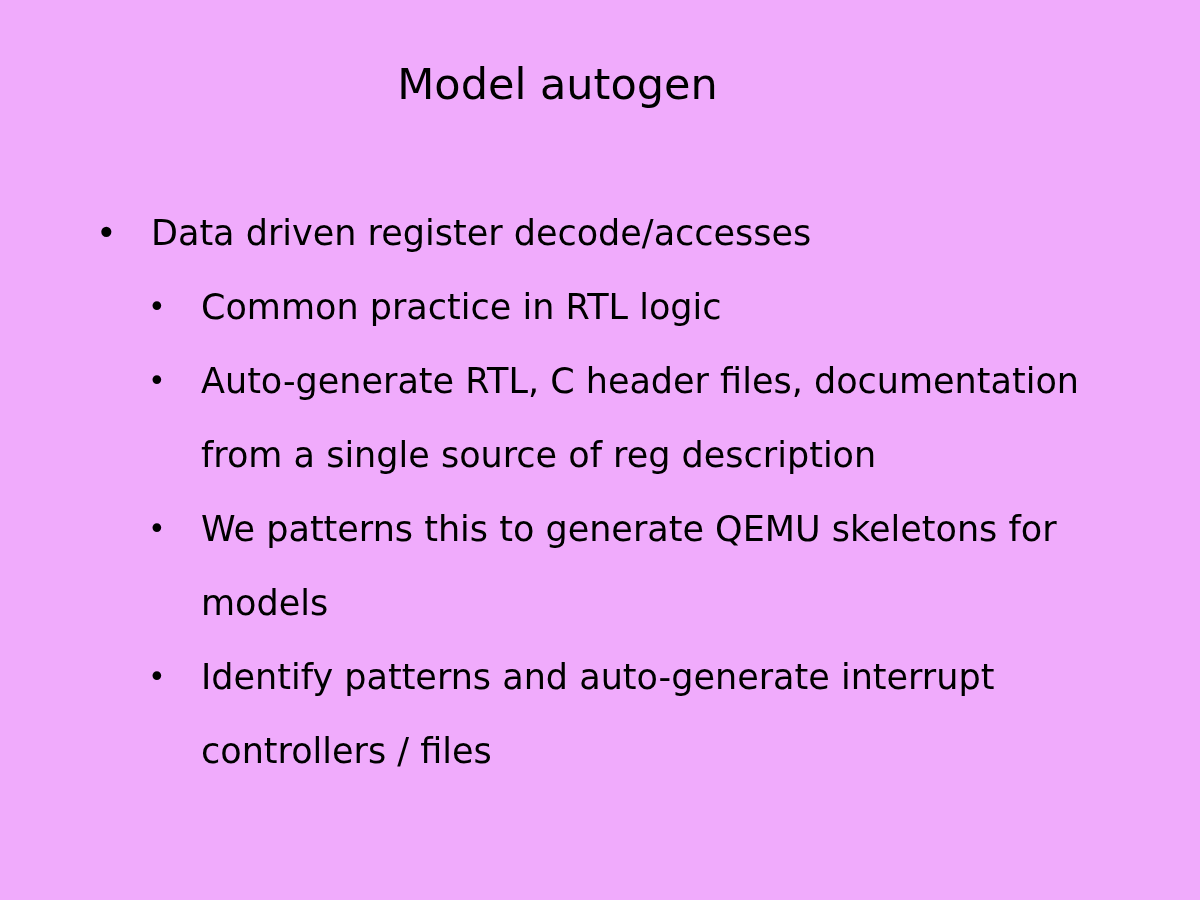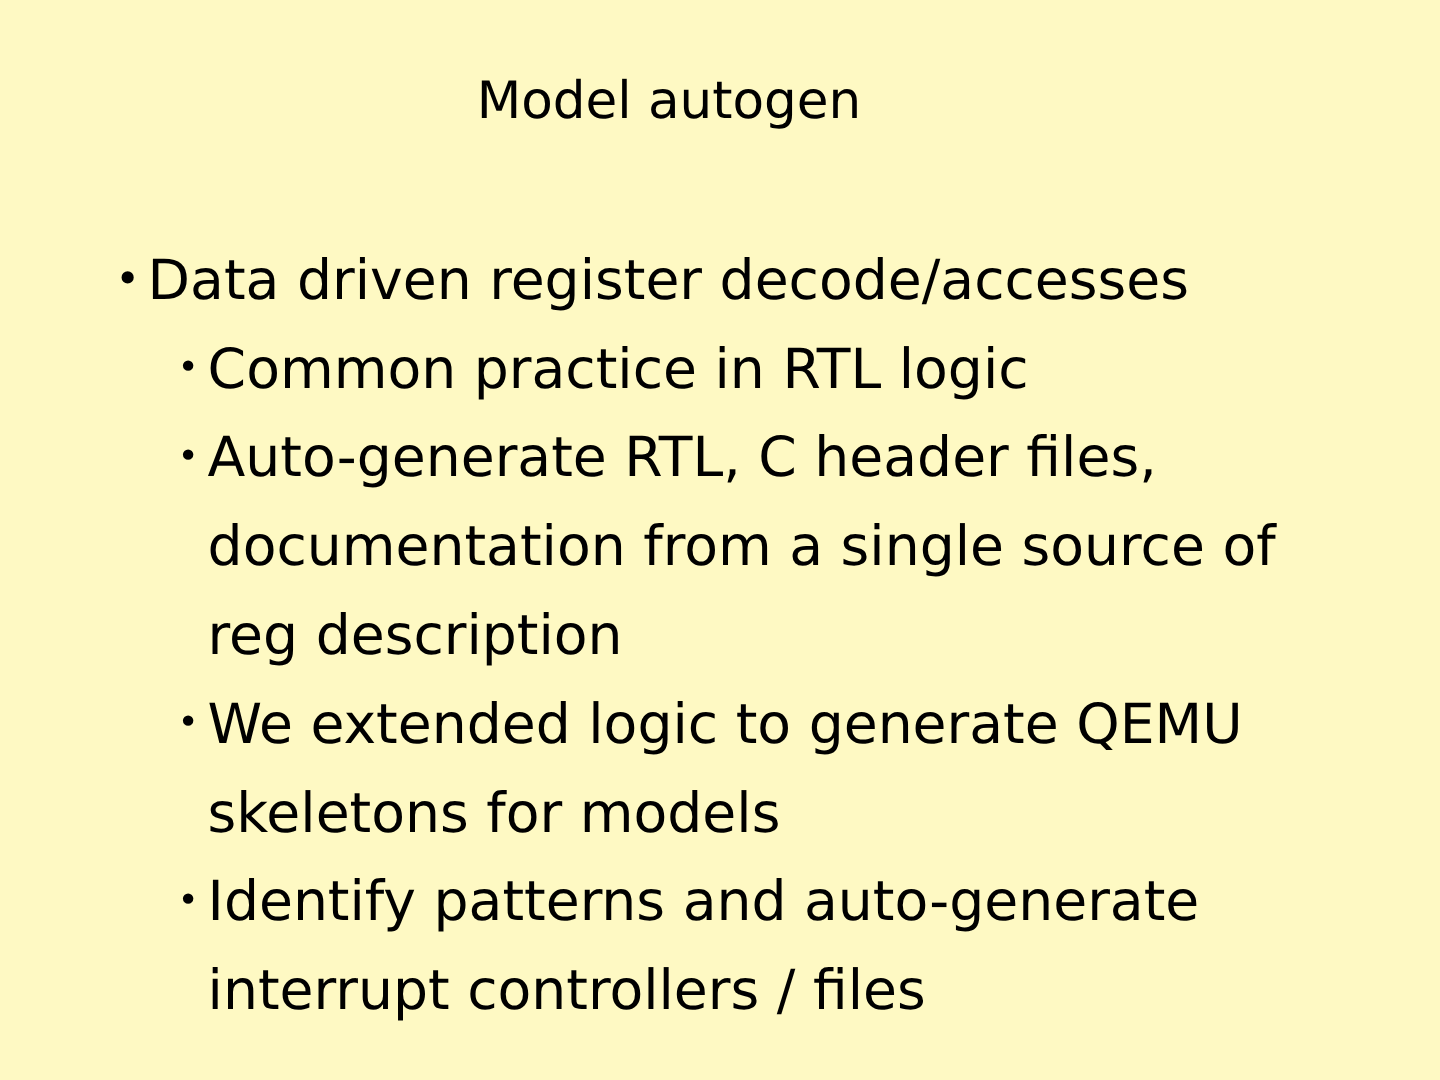--- a/index.html
+++ b/index.html
@@ -11,21 +11,21 @@
     height: 900px;
     background: #ffffff;
     font-family: "DejaVu Sans", sans-serif;
     color: #000000;
     overflow: hidden;
   }
   .slide {
     position: relative;
     width: 1200px;
     height: 900px;
-    background: #fef9c3;
+    background: #f0abfc;
   }
   .slide-title {
     position: absolute;
     left: 0;
     top: 60px;
     width: 1115px;
     text-align: center;
     font-size: 43px;
     line-height: 1.15;
     font-weight: normal;
@@ -58,23 +58,24 @@
     line-height: 74px;
     text-align: left;
     color: #000000;
   }
   .bullet-item.level-2 .bullet-glyph {
     width: 25px;
     font-size: 30px;
   }
   .bullet-text {
     flex: 1 1 auto;
-    font-size: 46px;
+    font-size: 35px;
     line-height: 74px;
     color: #000000;
+    margin-left: 28px;
   }
   .bullet-item.level-1 .bullet-text {
     max-width: 980px;
   }
   .bullet-item.level-2 .bullet-text {
     max-width: 905px;
   }
 </style>
 </head>
 <body>
@@ -95,21 +96,21 @@
       <span class="bullet-text">Common practice in RTL logic</span>
     </div>
 
     <div class="bullet-item level-2">
       <span class="bullet-glyph">•</span>
       <span class="bullet-text">Auto-generate RTL, C header files, documentation from a single source of reg description</span>
     </div>
 
     <div class="bullet-item level-2">
       <span class="bullet-glyph">•</span>
-      <span class="bullet-text">We extended logic to generate QEMU skeletons for models</span>
+      <span class="bullet-text">We patterns this to generate QEMU skeletons for models</span>
     </div>
 
     <div class="bullet-item level-2">
       <span class="bullet-glyph">•</span>
       <span class="bullet-text">Identify patterns and auto-generate interrupt controllers / files</span>
     </div>
 
   </div>
 
 </div>

